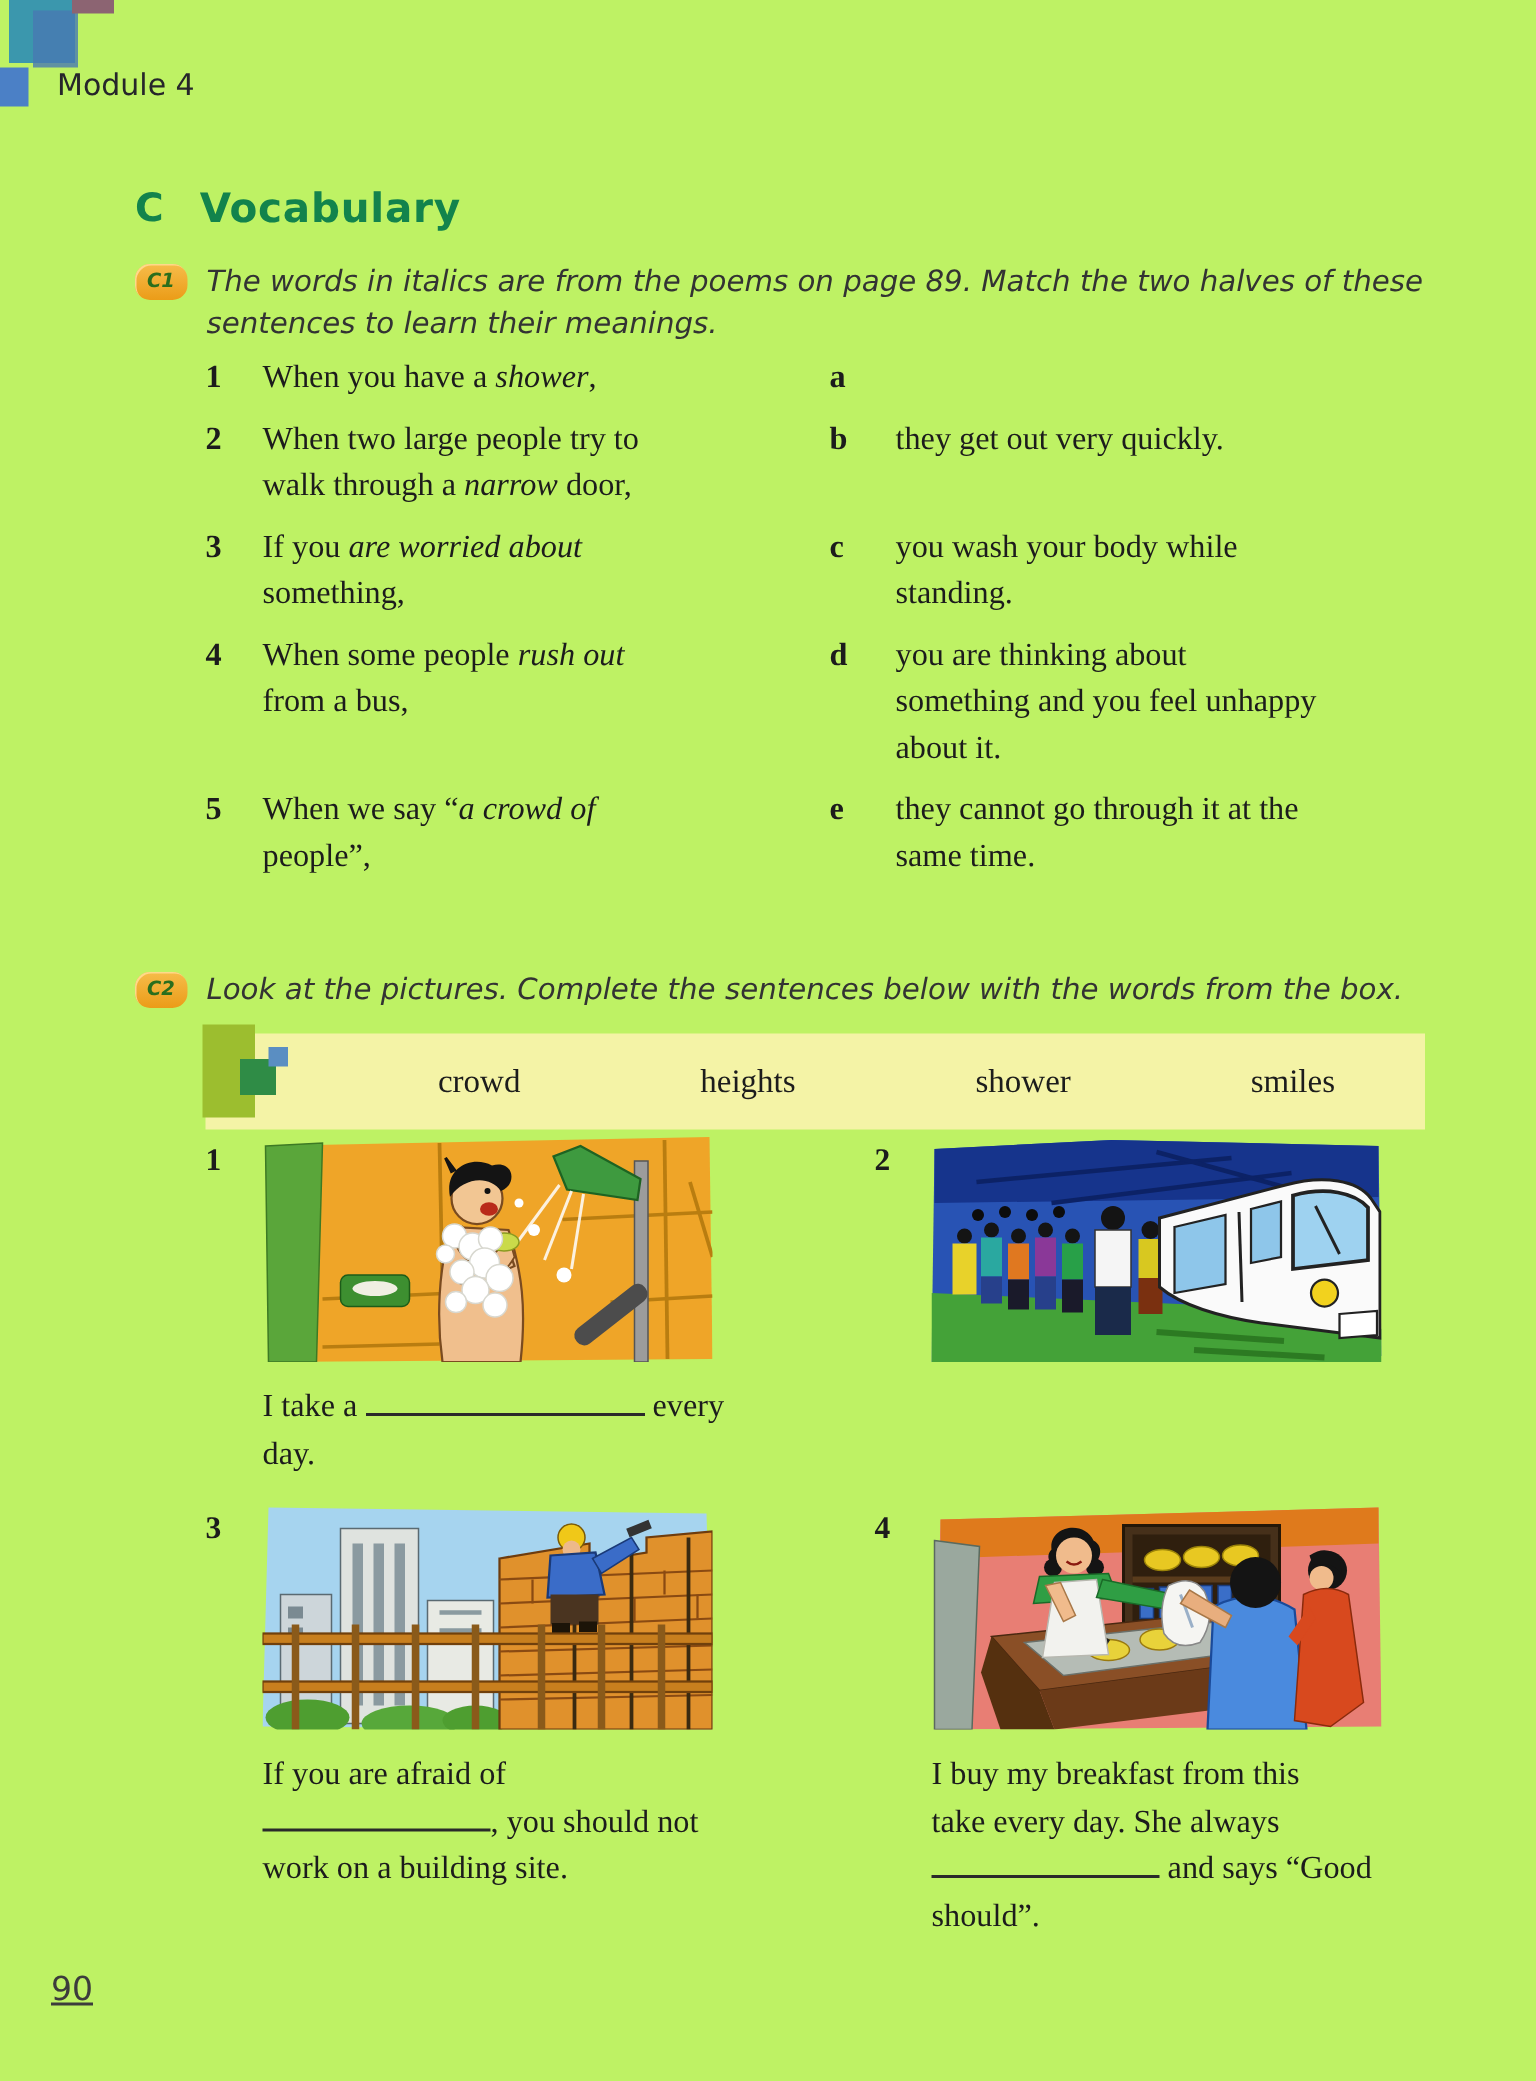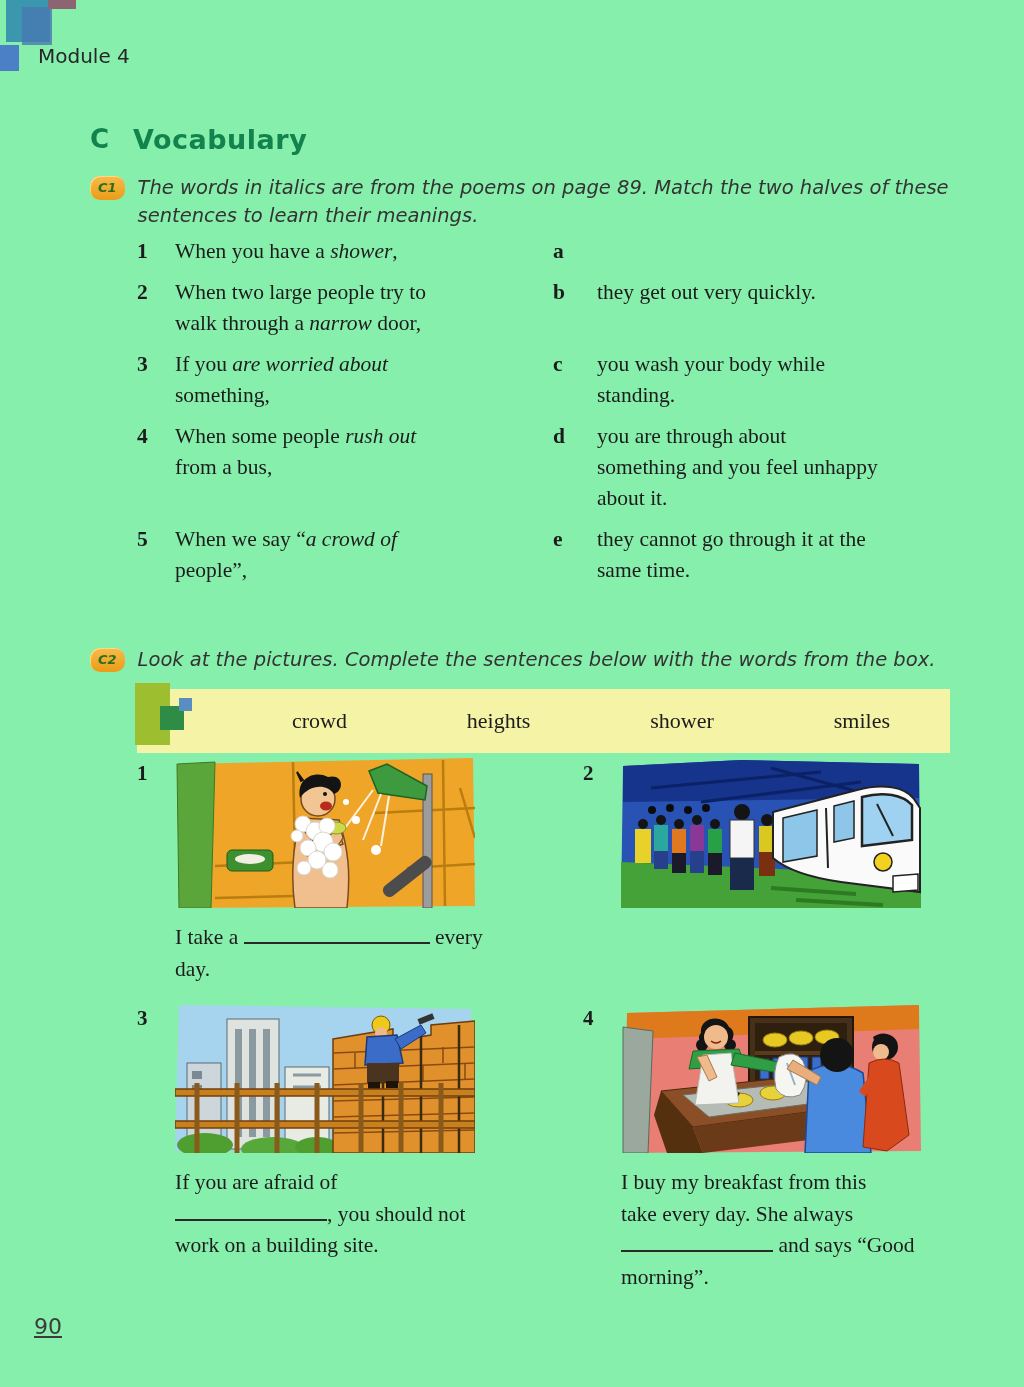--- a/index.html
+++ b/index.html
@@ -1,19 +1,19 @@
 <!DOCTYPE html>
 <html><head>
 <meta charset="utf-8">
 <style>
   * { margin:0; padding:0; box-sizing:border-box; }
   html,body { width:1024px; height:1387px; }
   body { background:#ffffff; font-family:"Liberation Serif",serif; color:#1c1c1c; position:relative; overflow:hidden; }
 
-  .page { position:absolute; inset:0; background:#86efac;padding-left:11px; }
+  .page { position:absolute; inset:0; background:#bef264;padding-left:11px; }
 
   
   .corner { position:absolute; left:0; top:0; width:90px; height:80px; }
   .csq { position:absolute; }
   .csq-teal  { left:6px;  top:0;    width:44px; height:42px; background:#3b97ad; }
   .csq-steel { left:22px; top:7px;  width:30px; height:38px; background:#4879b2; opacity:.8; }
   .csq-mauve { left:48px; top:0;    width:28px; height:9px;  background:#8c6472; }
   .csq-blue  { left:0;    top:45px; width:19px; height:26px; background:#4b80c6; }
 
   .module-label { position:absolute; left:38px; top:44px; font-family:"DejaVu Sans",sans-serif; font-size:20px; color:#26262a; }
@@ -112,21 +112,21 @@
     </div>
 
     <div class="match-row">
       <span class="mark">4</span>
       <div>
         <div class="ln"><span>When some people </span><i>rush out</i><span></span></div>
         <div class="ln"><span>from a bus,</span><i></i><span></span></div>
       </div>
       <span class="mark">d</span>
       <div>
-        <div class="ln">you are through about</div>
+        <div class="ln">you are thinking about</div>
         <div class="ln">something and you feel unhappy</div>
         <div class="ln">about it.</div>
       </div>
     </div>
 
     <div class="match-row">
       <span class="mark">5</span>
       <div>
         <div class="ln"><span>When we say “</span><i>a crowd of</i><span></span></div>
         <div class="ln"><span>people”,</span><i></i><span></span></div>
@@ -380,20 +380,20 @@
           <circle cx="264" cy="44" r="13" fill="#141414"></circle>
           <circle cx="260" cy="49" r="8" fill="#f0bb8c"></circle>
           <path d="M252,34 q12,-8 20,2 l2,12 q-4,-10 -20,-8 z" fill="#141414"></path>
           <path d="M248,60 q16,-8 30,0 l10,72 -22,16 -24,-4 z" fill="#d8491e" stroke="#8a2a0c"></path>
           <path d="M252,68 L238,88 L244,94 L256,76 Z" fill="#d8491e"></path>
         </svg>
         <div class="caption">
           <div><span>I buy my breakfast from this</span></div>
           <div><span>take every day. She always</span></div>
           <div><span class="blank"></span><span> and says “Good</span></div>
-          <div><span>morning”.</span></div>
+          <div><span>should”.</span></div>
         </div>
       </div>
     </div>
   </div>
 
   <div class="pagenum">90</div>
 </div>
 
 </body></html>

